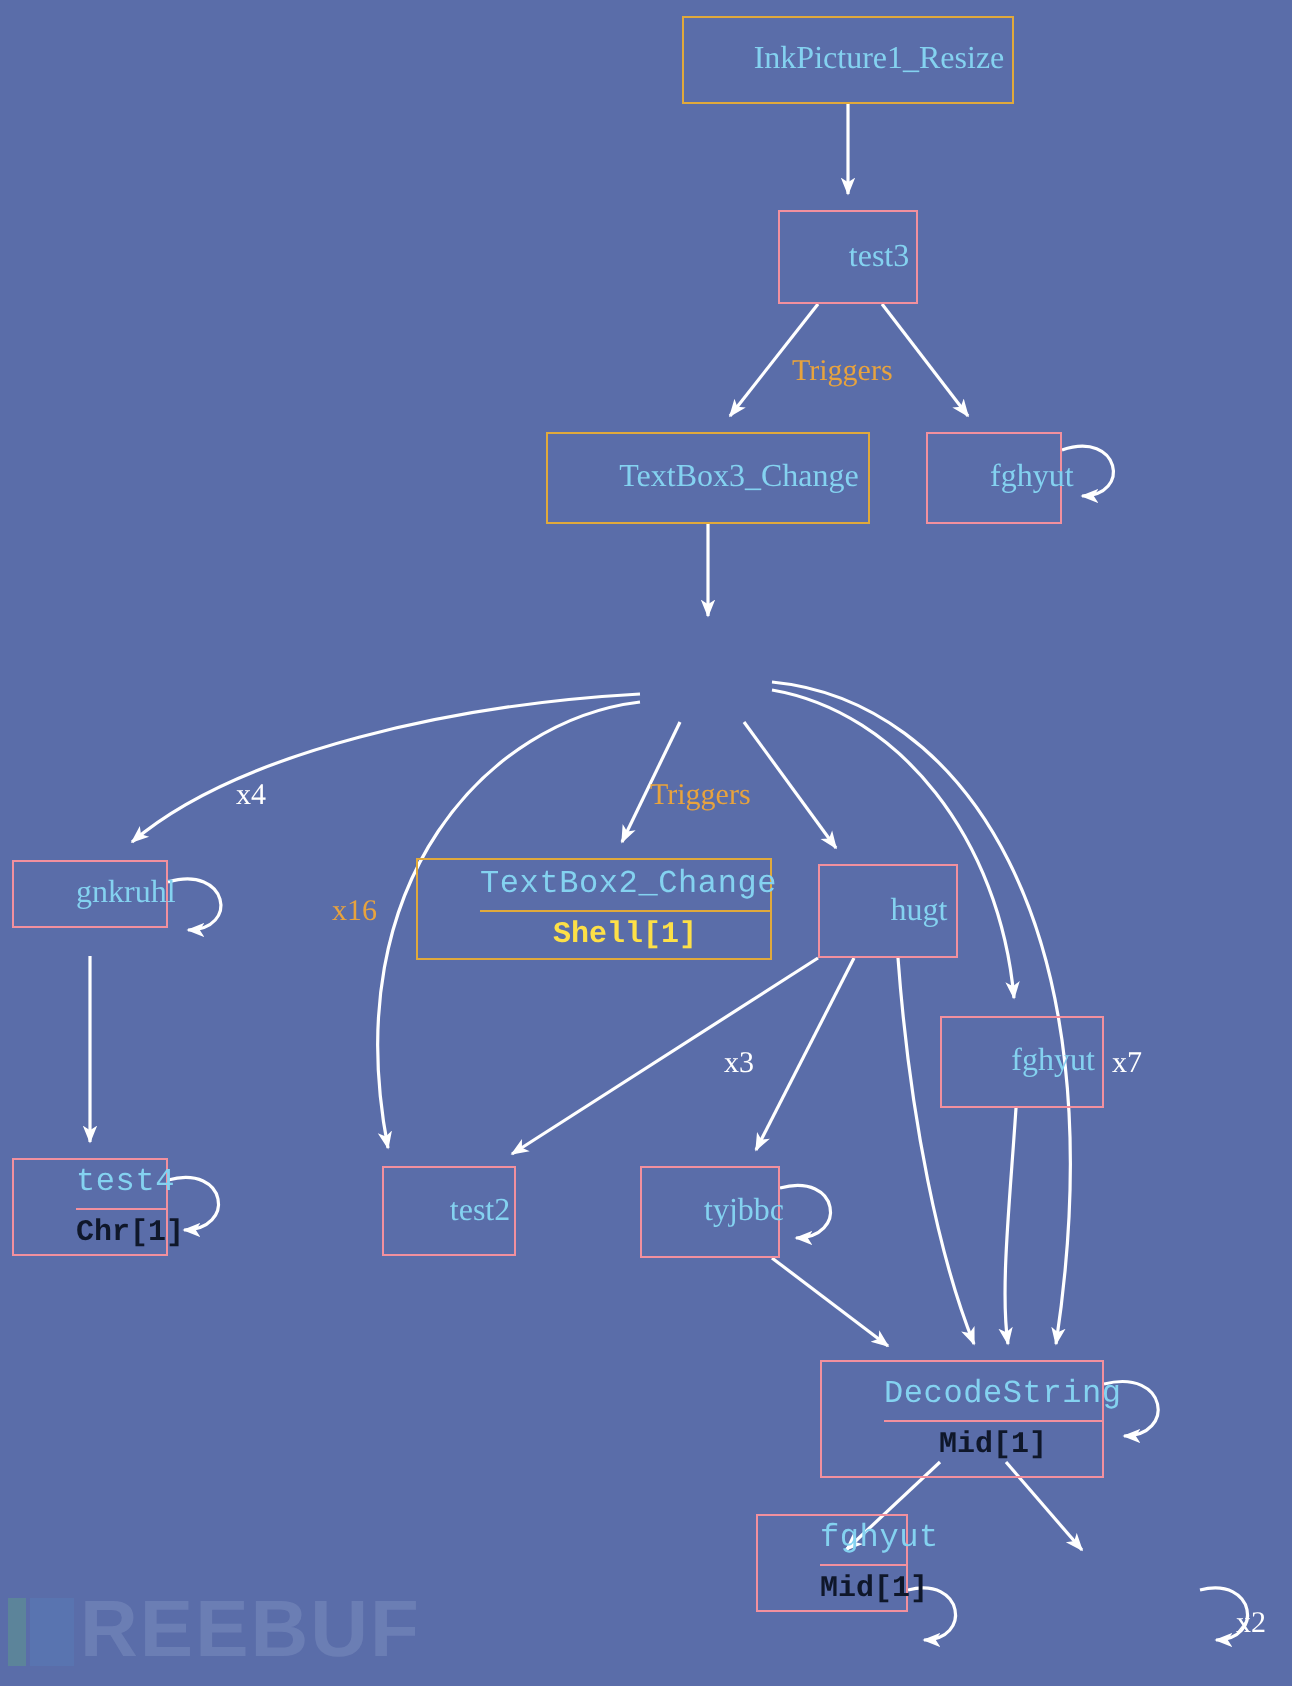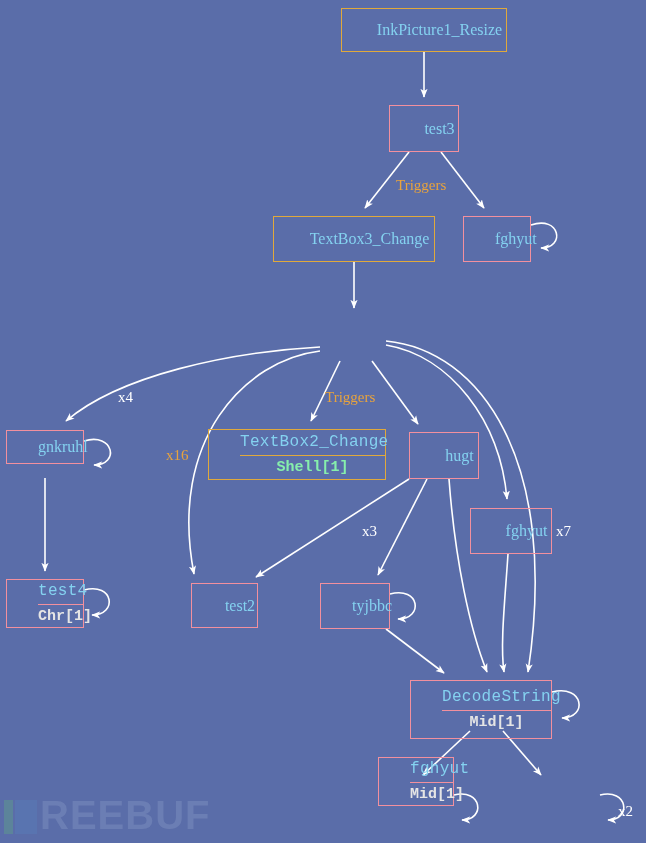--- a/index.html
+++ b/index.html
@@ -63,25 +63,25 @@
     padding: 4px 0 3px 0;
   }
   .node-split.gold .node-title {
     border-bottom-color: #e0a93b;
   }
   .node-sub {
     text-align: center;
     font-family: "Liberation Mono", monospace;
     font-size: 15px;
     padding: 3px 0 3px 0;
-    color: #e5e5e5;
+    color: #0f172a;
     font-weight: bold;
     white-space: nowrap;
   }
-  .node-sub.bright { color: #86efac; }
+  .node-sub.bright { color: #fde047; }
   .watermark {
     position: absolute;
     left: 4px;
     top: 793px;
     font-family: "Liberation Sans", sans-serif;
     font-size: 40px;
     font-weight: bold;
     letter-spacing: 1px;
     color: rgba(150,165,205,0.30);
     user-select: none;

